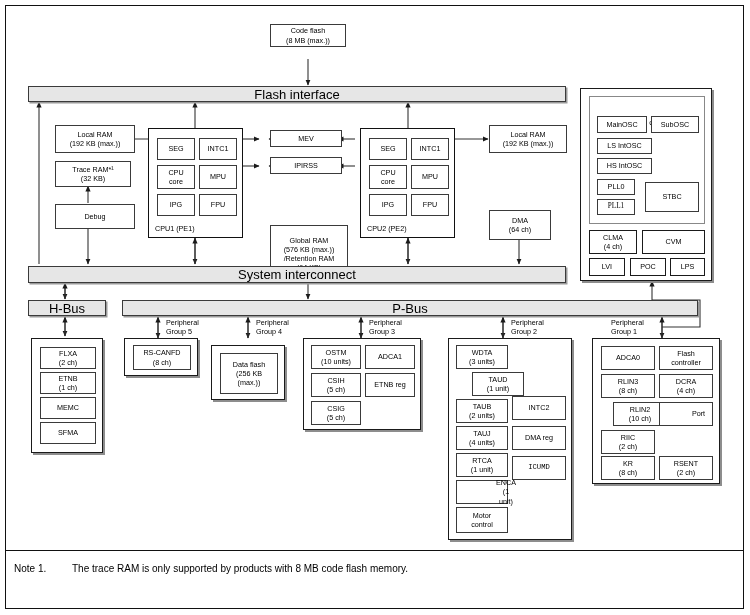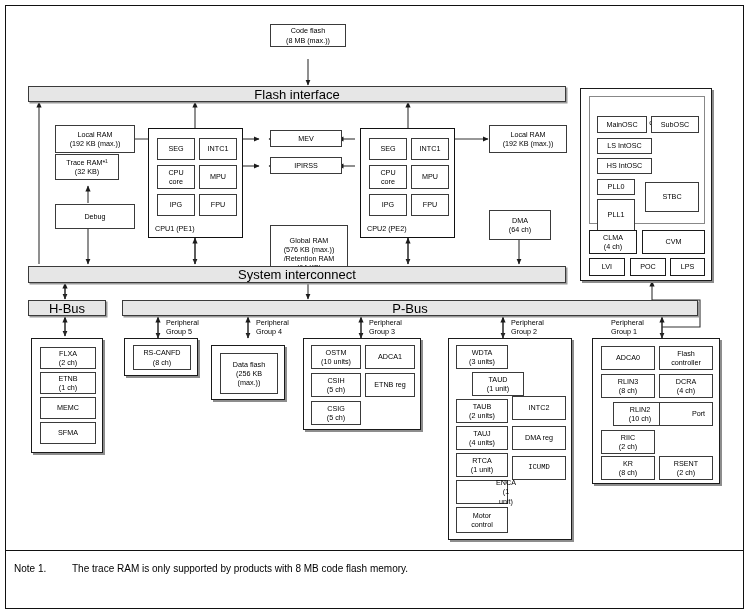--- a/index.html
+++ b/index.html
@@ -206,21 +206,21 @@
   </div>
 
   <div class="bus" style="left:28px; top:86px; width:538px; height:16px;">
     <span>Flash interface</span>
   </div>
 
   <div class="box" style="left:55px; top:125px; width:80px; height:28px;">
     <span>Local RAM
 (192 KB (max.))</span>
   </div>
-  <div class="box" style="left:55px; top:154px; width:64px; height:26px;justify-content:center;">
+  <div class="box" style="left:55px; top:161px; width:76px; height:26px;justify-content:center;">
     <span>Trace RAM*¹
 (32 KB)</span>
   </div>
   <div class="box" style="left:55px; top:204px; width:80px; height:25px;">
     <span>Debug</span>
   </div>
 
   <div class="cpu-box" style="left:148px; top:128px; width:95px; height:110px;">
     <div class="box" style="left:8px; top:9px; width:38px; height:22px;">
       <span>SEG</span></div>
@@ -283,21 +283,21 @@
       <div class="box" style="left:7px; top:19px; width:50px; height:17px;">
         <span>MainOSC</span></div>
       <div class="box" style="left:61px; top:19px; width:48px; height:17px;">
         <span>SubOSC</span></div>
       <div class="box" style="left:7px; top:41px; width:55px; height:16px;">
         <span>LS IntOSC</span></div>
       <div class="box" style="left:7px; top:61px; width:55px; height:16px;">
         <span>HS IntOSC</span></div>
       <div class="box" style="left:7px; top:82px; width:38px; height:16px;">
         <span>PLL0</span></div>
-      <div class="box" style="left:7px; top:102px; width:38px; height:32px;">
+      <div class="box" style="left:7px; top:102px; width:38px; height:16px;font-family:Liberation Serif, serif;">
         <span>PLL1</span></div>
       <div class="box" style="left:55px; top:85px; width:54px; height:30px;">
         <span>STBC</span></div>
     </div>
     <div class="box thick" style="left:8px; top:141px; width:48px; height:24px;">
       <span>CLMA
 (4 ch)</span></div>
     <div class="box thick" style="left:61px; top:141px; width:63px; height:24px;">
       <span>CVM</span></div>
     <div class="box thick" style="left:8px; top:169px; width:36px; height:18px;">

